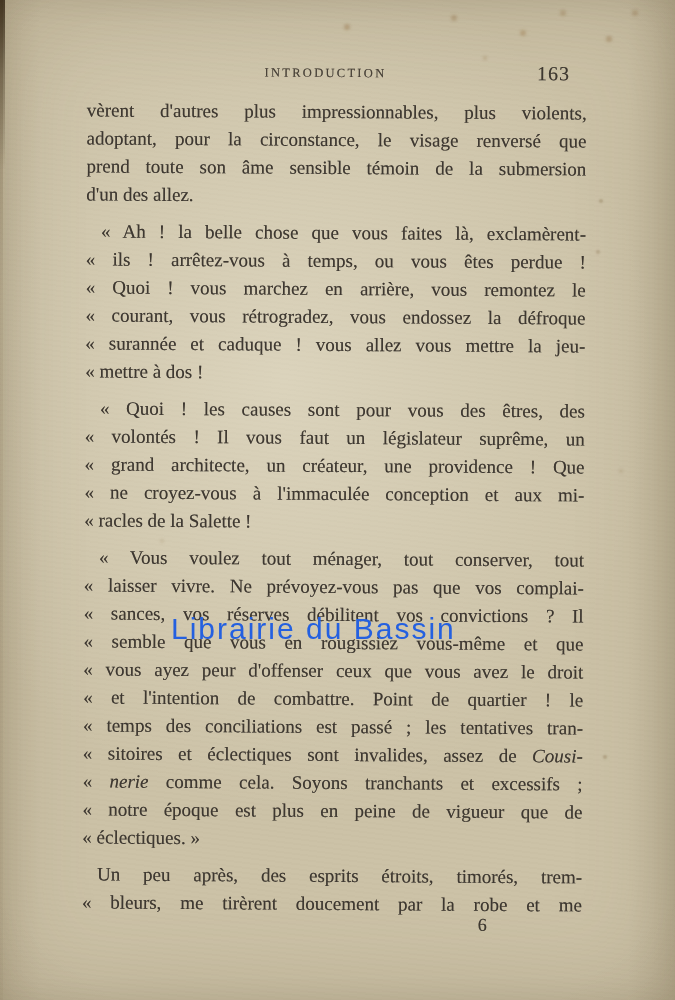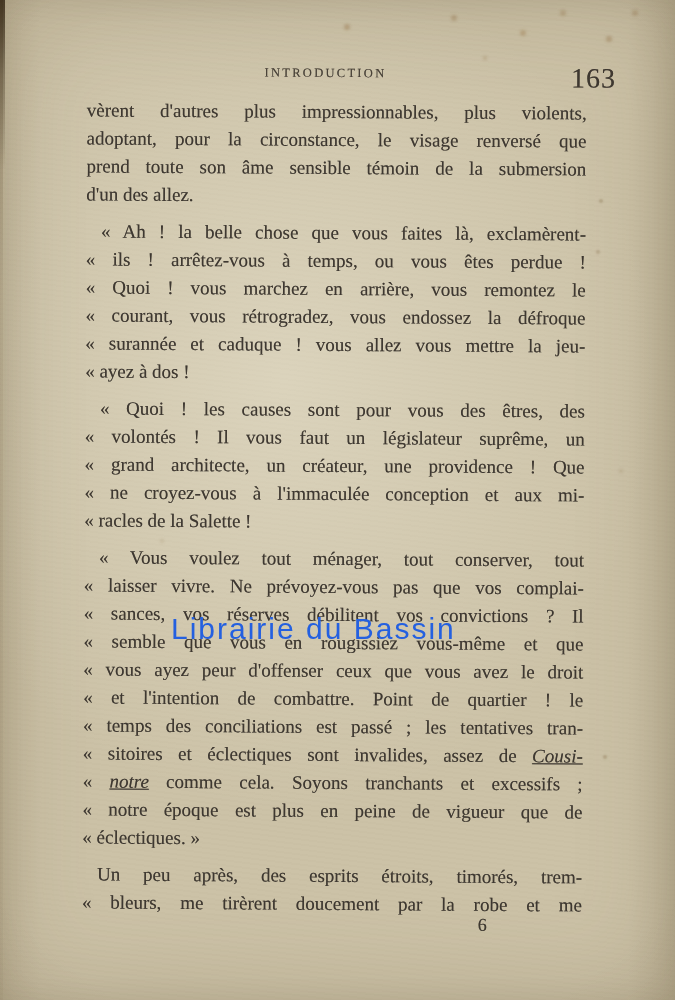--- a/index.html
+++ b/index.html
@@ -68,22 +68,22 @@
     left: -14px; top: 66px;
     width: 675px;
     text-align: center;
     font-size: 12.5px;
     letter-spacing: 2.3px;
     color: #4a433a;
     text-shadow: 0 0 0.5px rgba(74,67,58,0.6);
   }
   .folio {
     position: absolute;
-    left: 569px; top: 61px;
-    font-size: 28px;
+    left: 535px; top: 61px;
+    font-size: 20px;
     letter-spacing: 1px;
     color: #3e3831;
     text-shadow: 0 0 0.4px rgba(62,56,49,0.5);
     text-align: right;
   }
   .text {
     position: absolute;
     left: 85px; top: 98px;
     width: 500px;
     font-size: 19px;
@@ -92,21 +92,21 @@
     text-shadow: 0 0 0.4px rgba(62,56,49,0.55);
   }
   .para { margin-top: 9px; }
   .para:first-child { margin-top: 0; }
   .para.indent .line:first-child { text-indent: 15px; }
   .line {
     text-align: justify;
     text-align-last: justify;
   }
   .line.last { text-align-last: left; }
-  .em { font-style: italic; text-decoration: underline; }
+  .em { font-style: italic; }
   .sig {
     position: absolute;
     left: 481px; top: 914px;
     font-size: 18px;
     color: #3e3831;
     text-shadow: 0 0 0.5px rgba(62,56,49,0.6);
   }
   .watermark {
     position: absolute;
     left: 171px; top: 606px;
@@ -143,39 +143,39 @@
           <div class="line"><span>adoptant, pour la circonstance, le visage renversé que</span></div>
           <div class="line"><span>prend toute son âme sensible témoin de la submersion</span></div>
           <div class="line last"><span>d'un des allez.</span></div>
         </div>
         <div class="para indent">
           <div class="line"><span>« Ah ! la belle chose que vous faites là, exclamèrent-</span></div>
           <div class="line"><span>« ils ! arrêtez-vous à temps, ou vous êtes perdue !</span></div>
           <div class="line"><span>« Quoi ! vous marchez en arrière, vous remontez le</span></div>
           <div class="line"><span>« courant, vous rétrogradez, vous endossez la défroque</span></div>
           <div class="line"><span>« surannée et caduque ! vous allez vous mettre la jeu-</span></div>
-          <div class="line last"><span>« ayez à dos !</span></div>
+          <div class="line last"><span>« mettre à dos !</span></div>
         </div>
         <div class="para indent">
           <div class="line"><span>« Quoi ! les causes sont pour vous des êtres, des</span></div>
           <div class="line"><span>« volontés ! Il vous faut un législateur suprême, un</span></div>
           <div class="line"><span>« grand architecte, un créateur, une providence ! Que</span></div>
           <div class="line"><span>« ne croyez-vous à l'immaculée conception et aux mi-</span></div>
           <div class="line last"><span>« racles de la Salette !</span></div>
         </div>
         <div class="para indent">
           <div class="line"><span>« Vous voulez tout ménager, tout conserver, tout</span></div>
           <div class="line"><span>« laisser vivre. Ne prévoyez-vous pas que vos complai-</span></div>
           <div class="line"><span>« sances, vos réserves débilitent vos convictions ? Il</span></div>
           <div class="line"><span>« semble que vous en rougissiez vous-même et que</span></div>
           <div class="line"><span>« vous ayez peur d'offenser ceux que vous avez le droit</span></div>
           <div class="line"><span>« et l'intention de combattre. Point de quartier ! le</span></div>
           <div class="line"><span>« temps des conciliations est passé ; les tentatives tran-</span></div>
           <div class="line"><span>« sitoires et éclectiques sont invalides, assez de </span><span class="em">Cousi-</span></div>
-          <div class="line"><span>« </span><span class="em">notre</span><span> comme cela. Soyons tranchants et excessifs ;</span></div>
+          <div class="line"><span>« </span><span class="em">nerie</span><span> comme cela. Soyons tranchants et excessifs ;</span></div>
           <div class="line"><span>« notre époque est plus en peine de vigueur que de</span></div>
           <div class="line last"><span>« éclectiques. »</span></div>
         </div>
         <div class="para indent">
           <div class="line"><span>Un peu après, des esprits étroits, timorés, trem-</span></div>
           <div class="line"><span>« bleurs, me tirèrent doucement par la robe et me</span></div>
         </div>
       </div>
     <div class="sig">6</div>
   </div>

